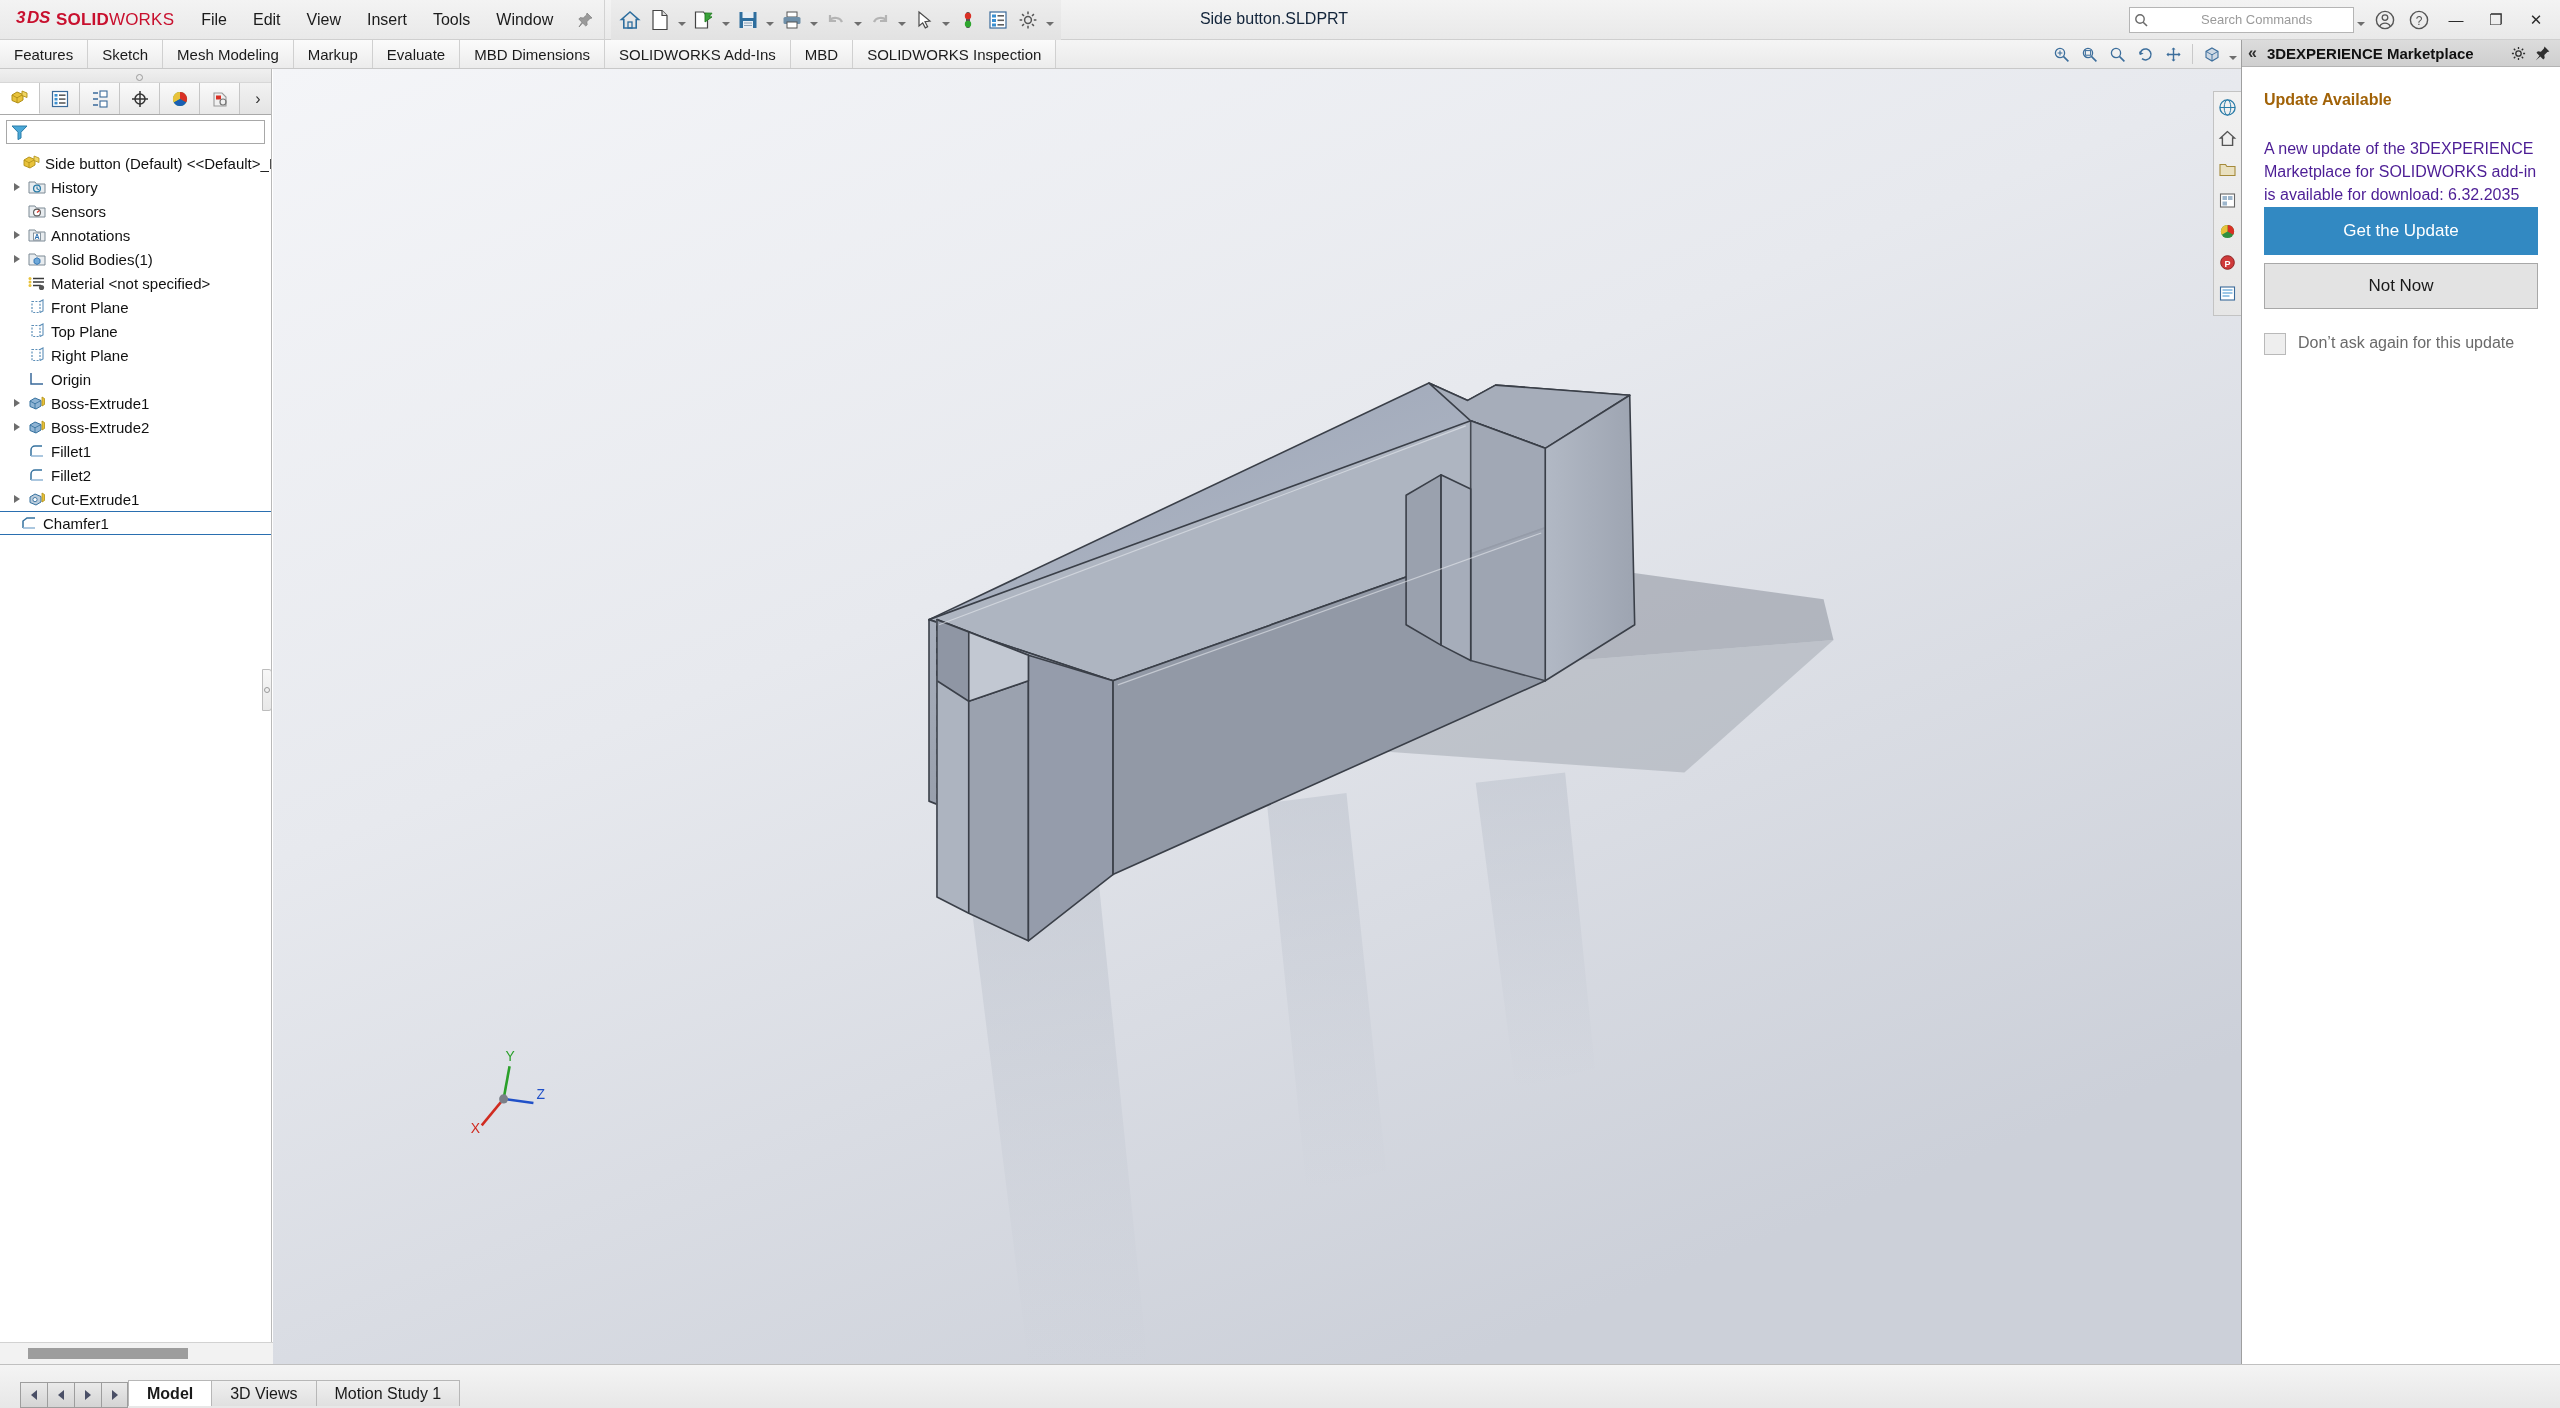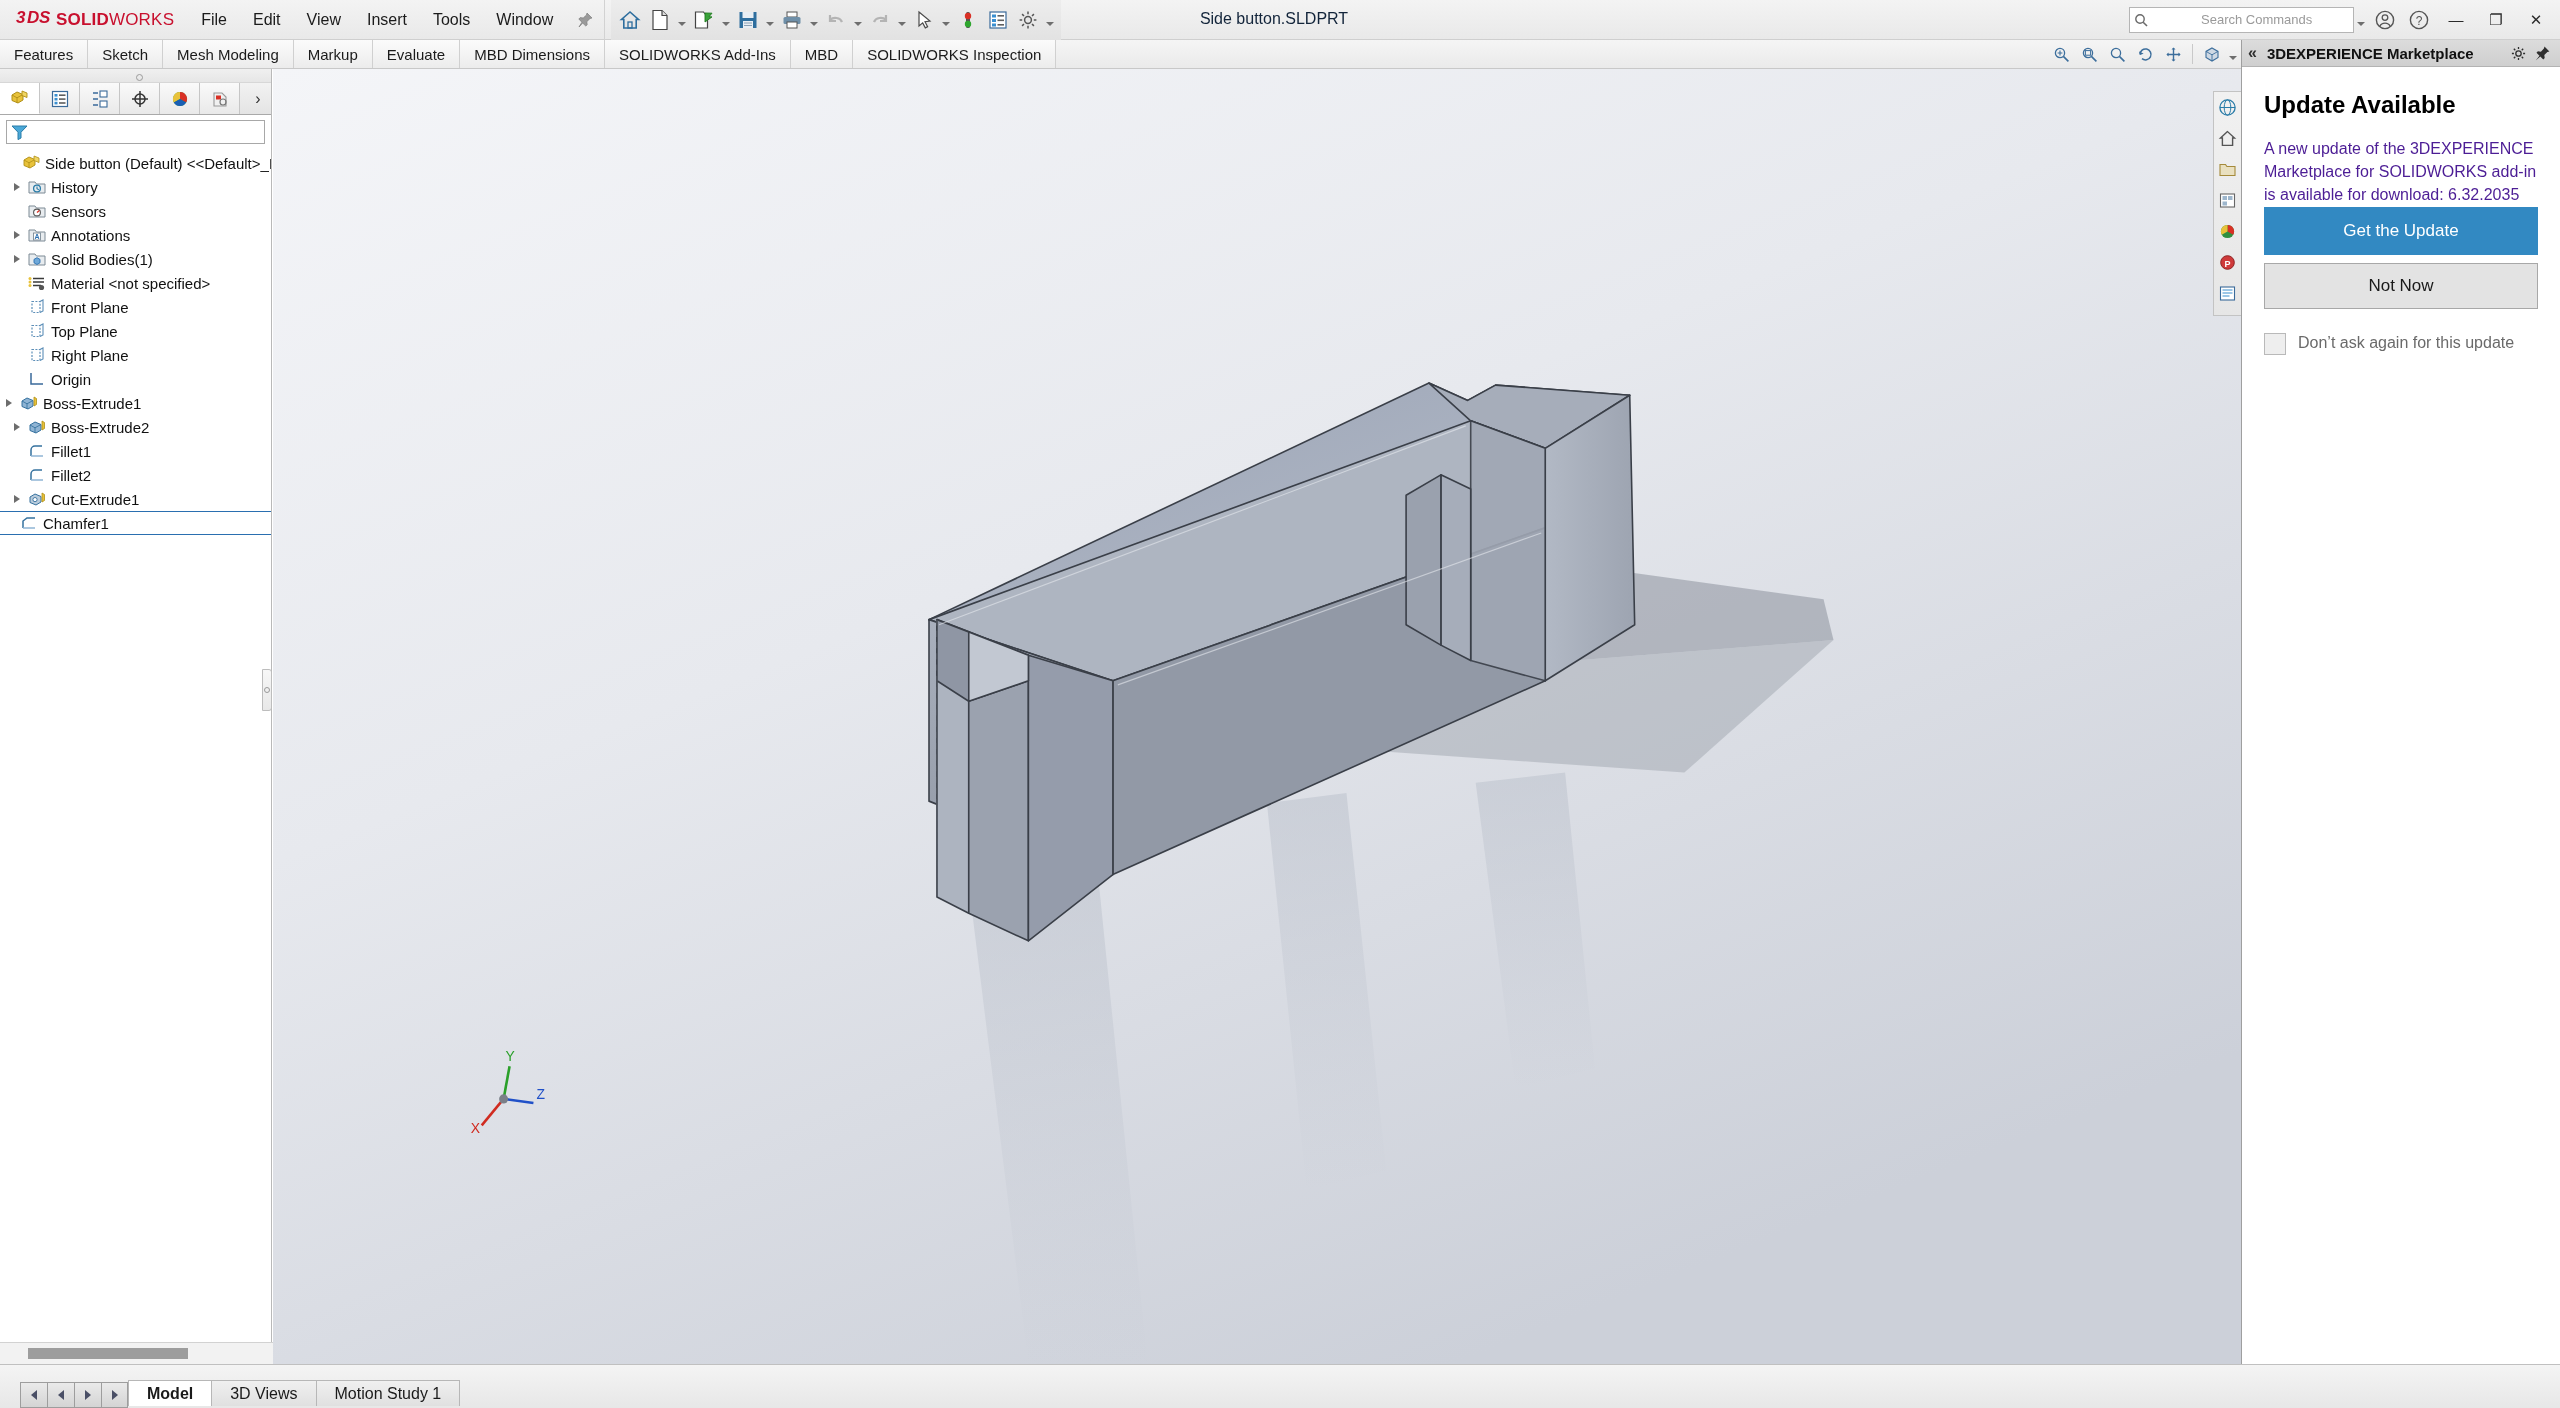--- a/index.html
+++ b/index.html
@@ -92,21 +92,21 @@
   .tpstrip .ti{ height:31px; display:flex;align-items:center;justify-content:center;}
   .taskpane{ position:absolute; right:0; top:40px; width:319px; bottom:0;
     background:#ffffff; border-left:1px solid #9f9f9f;}
   .tp-title{ height:27px; background:linear-gradient(#dcdcdc,#cfcfcf);
     border-bottom:1px solid #b3b3b3; display:flex; align-items:center; padding:0 6px;
     font-size:15px; font-weight:bold; color:#111;}
   .tp-title .chev{ font-size:16px; color:#2e2e2e; margin-right:10px;}
   .tp-title .sp{ margin-left:auto; display:flex; align-items:center;}
   .tp-title .sp span{ width:24px;height:24px;display:flex;align-items:center;justify-content:center;}
   .tp-body{ padding:24px 22px 0 22px; }
-  .tp-h{ font-size:24px; font-weight:bold; color:#000000; margin-bottom:18px; }
+  .tp-h{ font-size:16px; font-weight:bold; color:#a16207; margin-bottom:28px; }
   .tp-p{ font-size:16px; color:#4c1d95; line-height:1.45; }
   .btn-primary{ display:block;width:100%;height:48px; background:#3289c2; color:#fff;
     border:none; font-size:17px; font-family:inherit; margin-bottom:8px; cursor:pointer;}
   .btn-secondary{ display:block;width:100%;height:46px; background:#e3e3e3; color:#1a1a1a;
     border:1px solid #a8a8a8; font-size:17px; font-family:inherit; cursor:pointer;}
   .ckrow{ display:flex; margin-top:22px; }
   .ckbox{ width:22px;height:22px;border:1px solid #b9b9b9;background:#eeeeee;flex:0 0 22px;
     margin-right:12px; margin-top:2px;}
   .cklabel{ font-size:16px; color:#6a6a6a; line-height:1.45; }
 
@@ -601,21 +601,21 @@
     <div class="trow" style="padding-left:8px">
       <span class="tw"></span>
       <span class="ticon">
         <svg width="20" height="18" viewBox="0 0 20 18">
             <path d="M4 3v11h12" fill="none" stroke="#3a6a9a" stroke-width="1.5"></path>
           </svg>
       </span>
       <span class="tlabel">Origin</span>
     </div>
 
-    <div class="trow" style="padding-left:0">
+    <div class="trow" style="padding-left:8px">
       <span class="tw">
           <i></i>
         </span>
       <span class="ticon">
         <svg width="20" height="18" viewBox="0 0 20 18">
             <path d="M3 7l5-3 6 2.5v5.5l-5 3-6-2.5z" fill="#8fb4d4" stroke="#35719e" stroke-width="1"></path>
             <path d="M3 7l5 2.8 6-3.3M8 9.8v5.2" fill="none" stroke="#35719e" stroke-width=".85"></path>
             <path d="M15 3v9l2.5-1.5V4.5z" fill="#e8c23a" stroke="#b08f16" stroke-width=".8"></path>
           </svg>
       </span>

